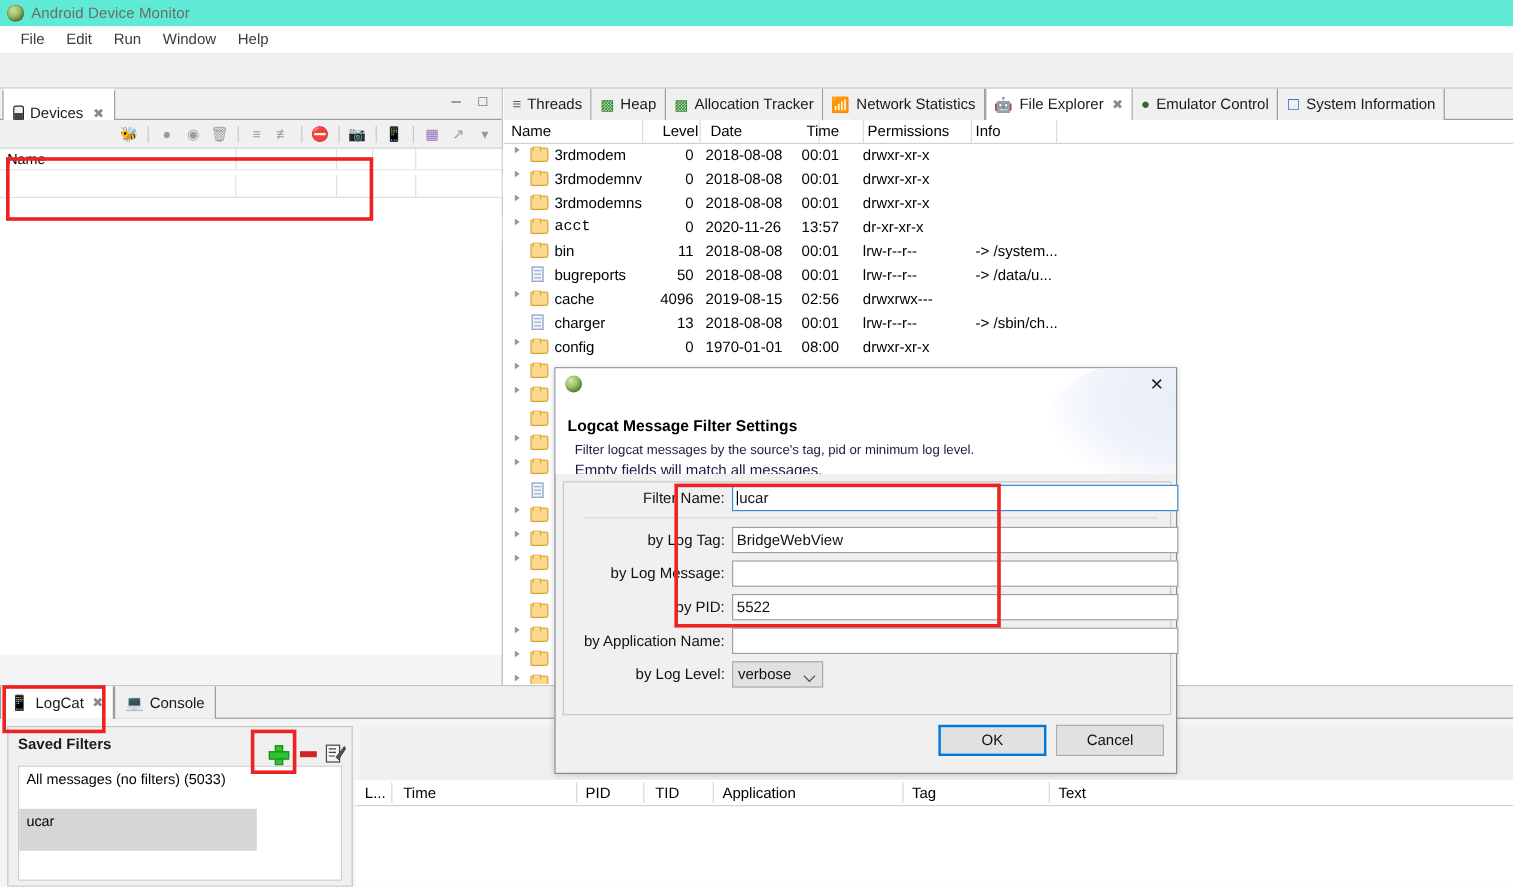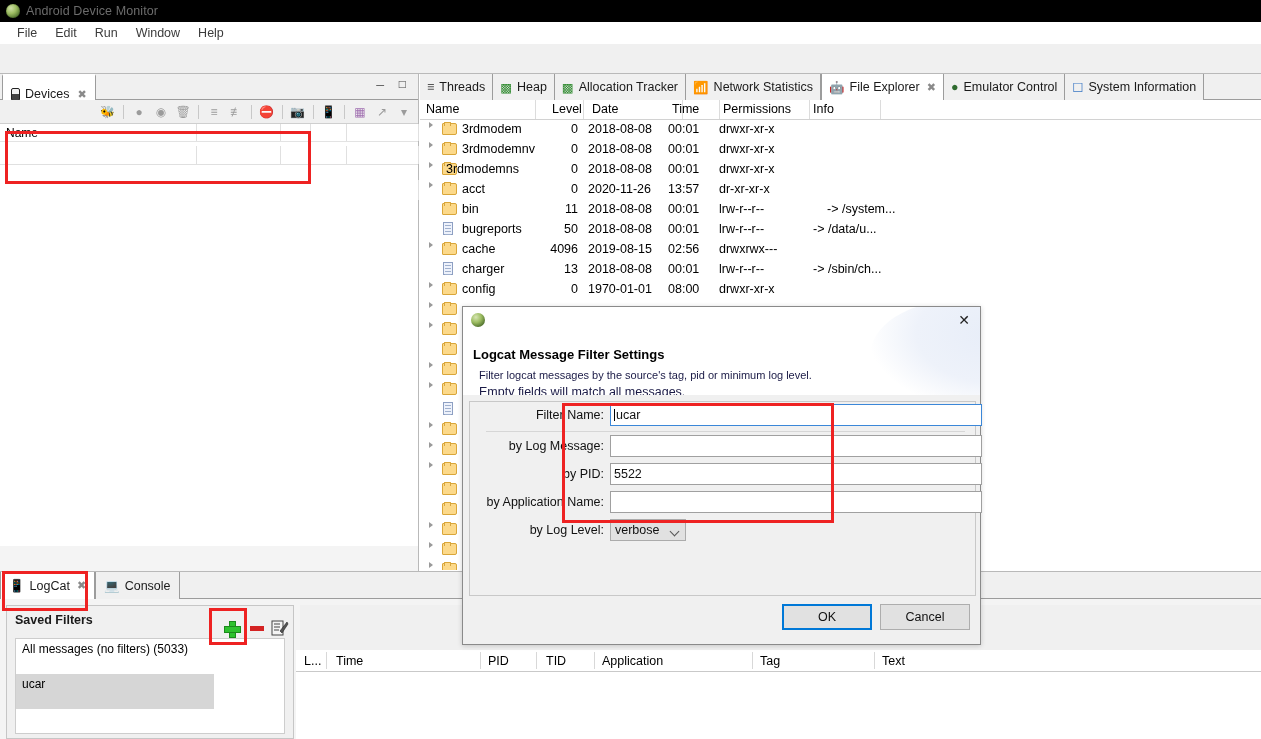--- a/index.html
+++ b/index.html
@@ -10,21 +10,21 @@
     background: #ffffff;
     font-family: "Liberation Sans", sans-serif;
     font-size: 12px;
     color: #000;
   }
   #app { position: relative; width: 1261px; height: 739px; }
 
   
   .titlebar {
     position: absolute; left: 0; top: 0; width: 1261px; height: 22px;
-    background: #000000; display: flex; align-items: center; padding-left: 6px;
+    background: #5eead4; display: flex; align-items: center; padding-left: 6px;
   }
   .titlebar .app-title {
     font-size: 12.5px; color: #6c6c6c; margin-left: 6px; letter-spacing: .1px;
   }
   .adm-logo {
     width: 14px; height: 14px; border-radius: 50%;
     background: radial-gradient(circle at 35% 30%, #cfe0a8 0%, #9dbd62 40%, #4a6b2a 80%, #2c3f18 100%);
     box-shadow: inset 0 0 1px #33471c;
     display: inline-block;
   }
@@ -408,43 +408,43 @@
           <span class="folder"></span>
           <span style="left: 42px;">3rdmodemnv</span>
           <span style="left: 158px; width: 0px; text-align: right; transform: translateX(0px); white-space: nowrap; direction: rtl;">0</span>
           <span style="left: 168px;">2018-08-08</span>
           <span style="left: 248px;">00:01</span>
           <span style="left: 299px;">drwxr-xr-x</span>
         </div>
         <div class="fe-row">
           <span class="arrow"></span>
           <span class="folder"></span>
-          <span style="left: 26px;">3rdmodemns</span>
+          <span style="left: 42px;">3rdmodemns</span>
           <span style="left: 158px; width: 0px; text-align: right; transform: translateX(0px); white-space: nowrap; direction: rtl;">0</span>
           <span style="left: 168px;">2018-08-08</span>
           <span style="left: 248px;">00:01</span>
           <span style="left: 299px;">drwxr-xr-x</span>
         </div>
         <div class="fe-row">
           <span class="arrow"></span>
           <span class="folder"></span>
-          <span style="left: 42px;">acct</span>
+          <span style="left: 42px; font-family: Liberation Mono, monospace;">acct</span>
           <span style="left: 158px; width: 0px; text-align: right; transform: translateX(0px); white-space: nowrap; direction: rtl;">0</span>
           <span style="left: 168px;">2020-11-26</span>
           <span style="left: 248px;">13:57</span>
           <span style="left: 299px;">dr-xr-xr-x</span>
         </div>
         <div class="fe-row">
           <span class="folder"></span>
           <span style="left: 42px;">bin</span>
           <span style="left: 158px; width: 0px; text-align: right; transform: translateX(0px); white-space: nowrap; direction: rtl;">11</span>
           <span style="left: 168px;">2018-08-08</span>
           <span style="left: 248px;">00:01</span>
           <span style="left: 299px;">lrw-r--r--</span>
-          <span style="left: 407px;">-&gt; /system...</span>
+          <span style="left: 393px;">-&gt; /system...</span>
         </div>
         <div class="fe-row">
           <span class="filedoc"></span>
           <span style="left: 42px;">bugreports</span>
           <span style="left: 158px; width: 0px; text-align: right; transform: translateX(0px); white-space: nowrap; direction: rtl;">50</span>
           <span style="left: 168px;">2018-08-08</span>
           <span style="left: 248px;">00:01</span>
           <span style="left: 299px;">lrw-r--r--</span>
           <span style="left: 393px;">-&gt; /data/u...</span>
         </div>
@@ -592,20 +592,24 @@
       <span class="dlg-sub1">Filter logcat messages by the source's tag, pid or minimum log level.</span>
       <span class="dlg-sub2">Empty fields will match all messages.</span>
     </div>
 
     <div class="dlg-body">
       <div class="frow" style="height:31px">
         <span class="flabel">Filter Name:</span>
         <span class="finput focused"><span class="caret"></span><span>ucar</span></span>
         <i class="hsep"></i>
       </div>
+      <div class="frow" style="margin-top:4px">
+        <span class="flabel">by Log Tag:</span>
+        <span class="finput">BridgeWebView</span>
+      </div>
       <div class="frow">
         <span class="flabel">by Log Message:</span>
         <span class="finput"></span>
       </div>
       <div class="frow">
         <span class="flabel">by PID:</span>
         <span class="finput">5522</span>
       </div>
       <div class="frow">
         <span class="flabel">by Application Name:</span>

